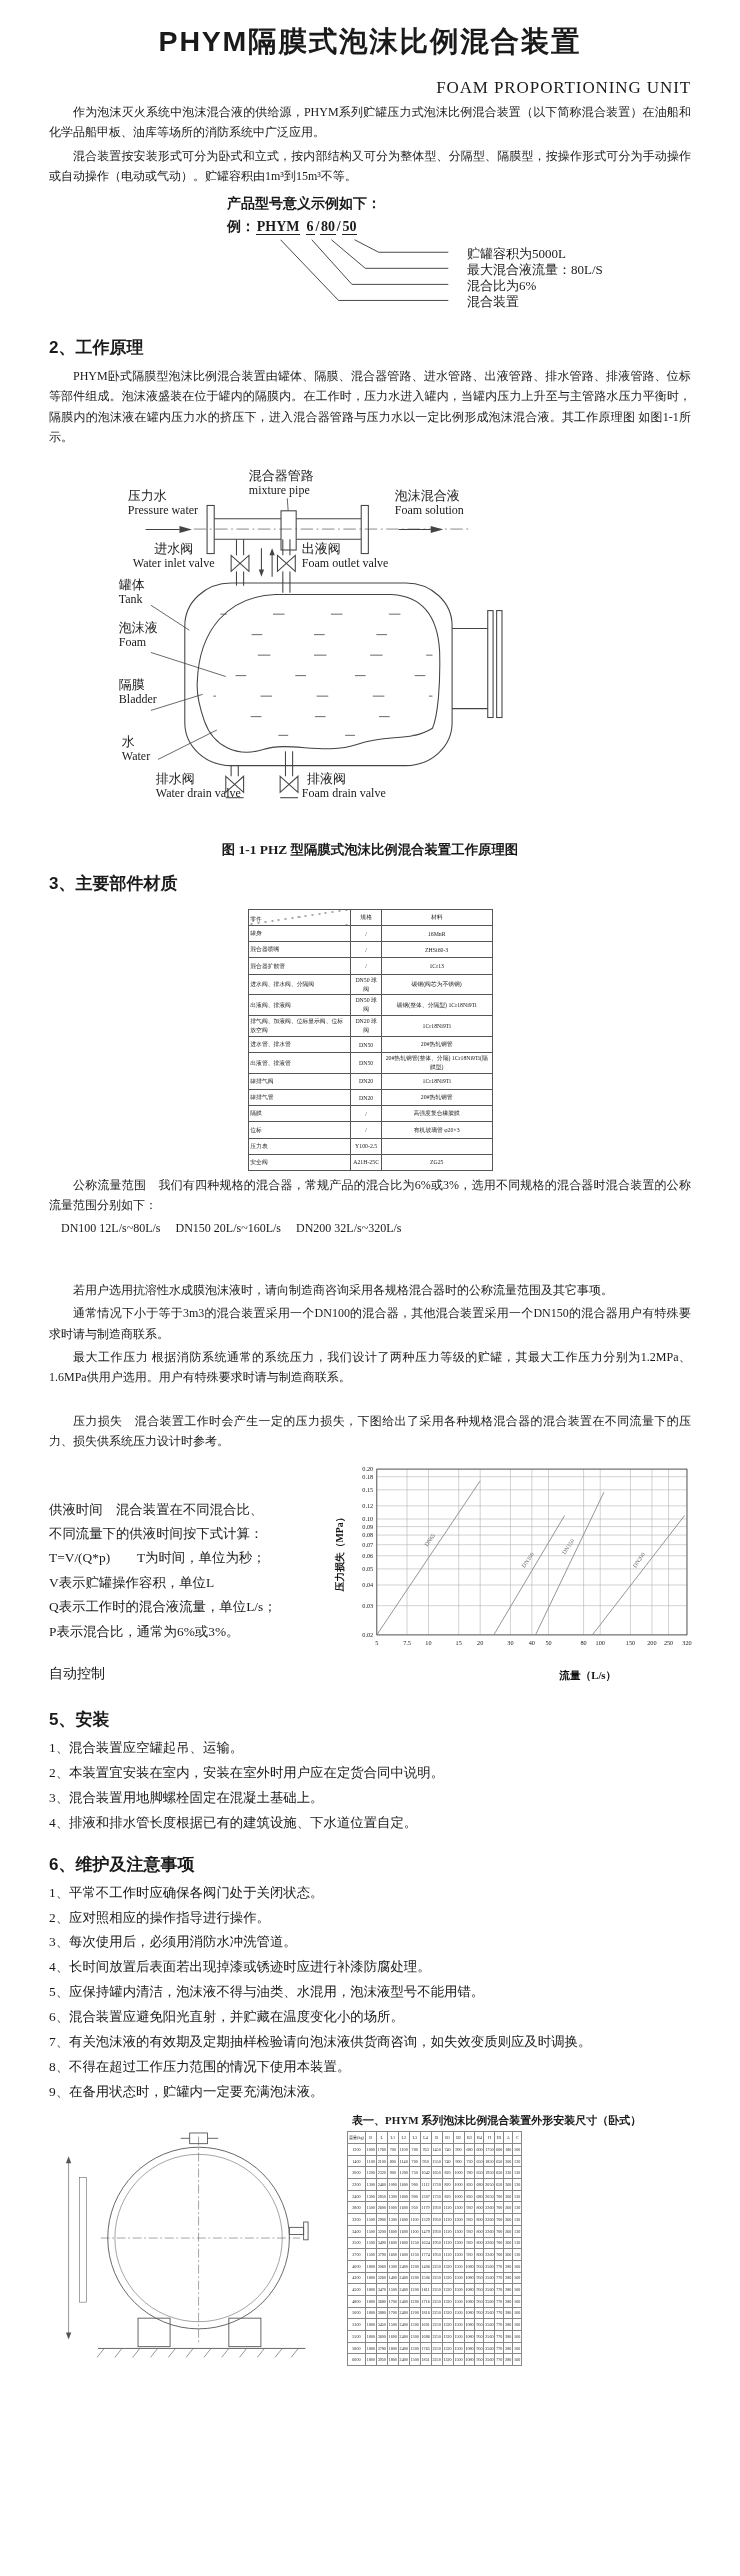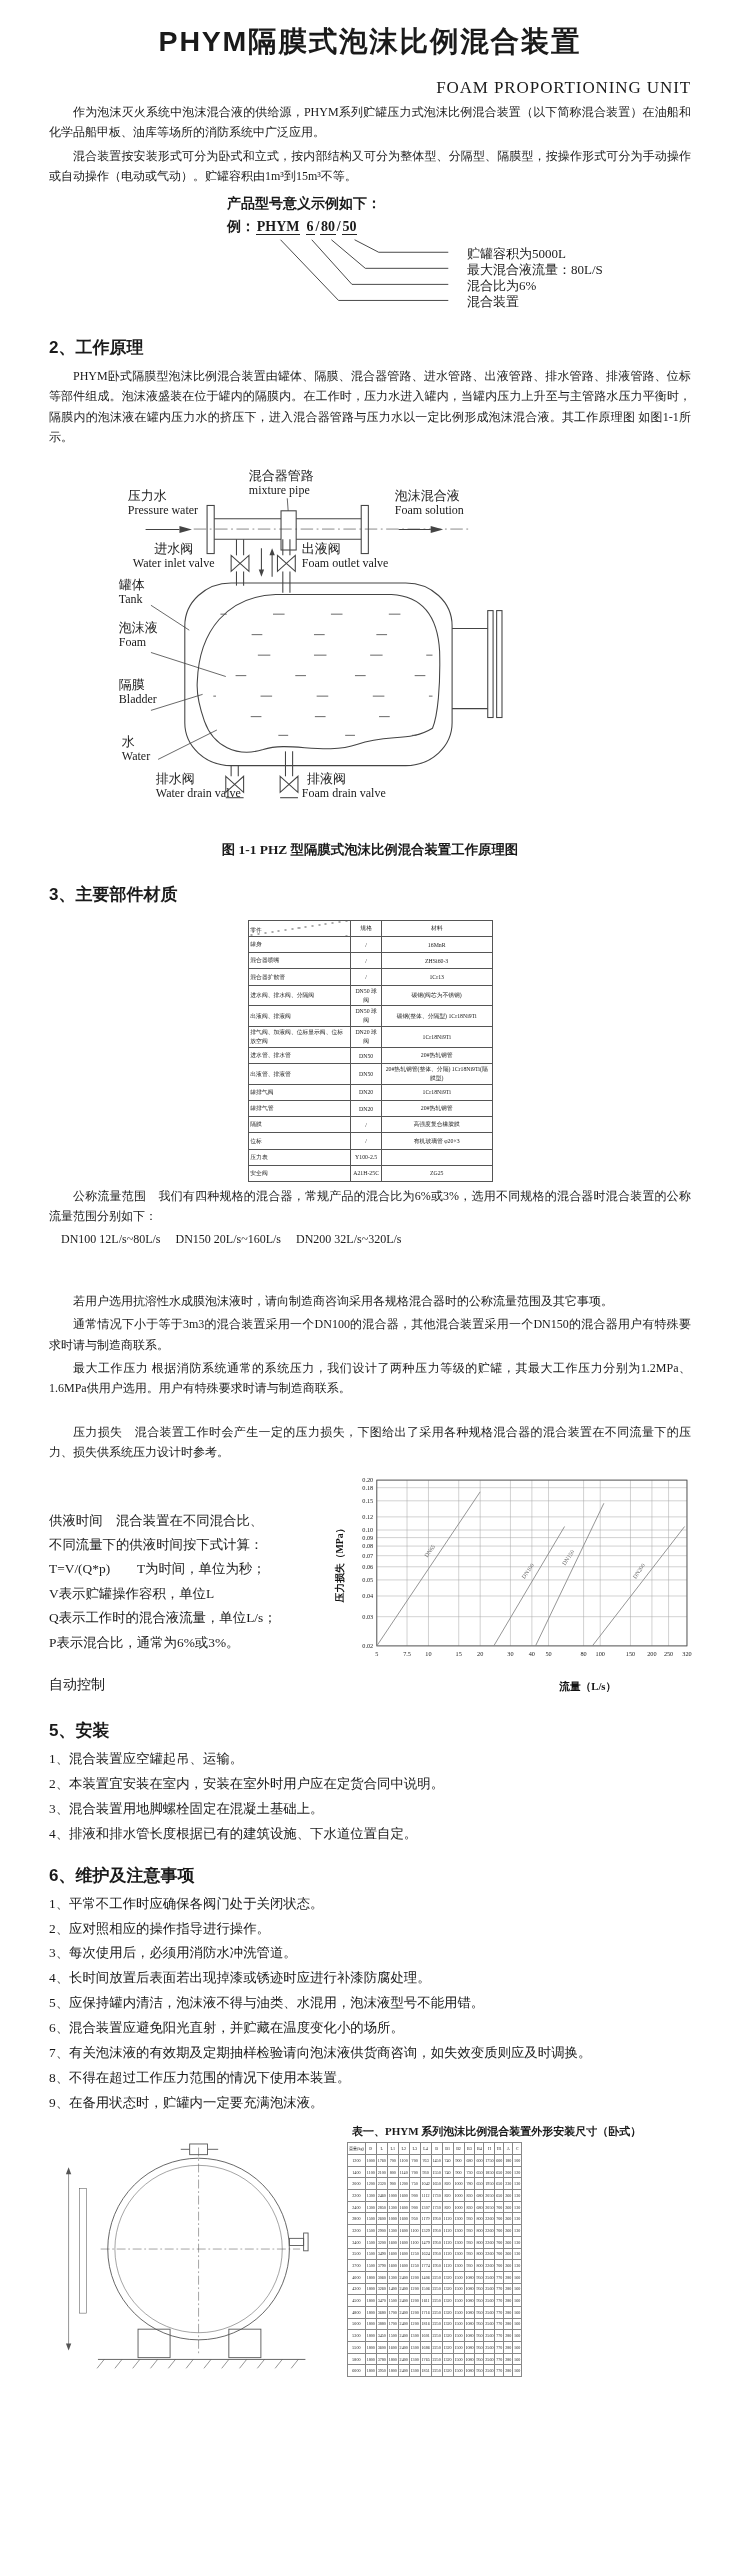--- a/index.html
+++ b/index.html
@@ -188,21 +188,21 @@
       <div style="text-align:left;padding-right:12.5px;">排水阀</div>
       <div class="en">Water drain valve</div>
     </div>
     <div class="fig-label" style="left:251px;top:319px;text-align:center;">
       <div style="text-align:left;padding-left:5.3px;">排液阀</div>
       <div class="en">Foam drain valve</div>
     </div>
   </div>
   <div class="fig-caption">图 1-1 PHZ 型隔膜式泡沫比例混合装置工作原理图</div>
 
-  <div class="sec-h" style="margin-top:24px;">3、主要部件材质</div>
+  <div class="sec-h" style="margin-top:13px;">3、主要部件材质</div>
   <table class="parts-table">
       <thead>
         <tr>
           <th class="diag">零件</th>
           <th>规格</th>
           <th>材料</th>
         </tr>
       </thead>
       <tbody>
         <tr>

